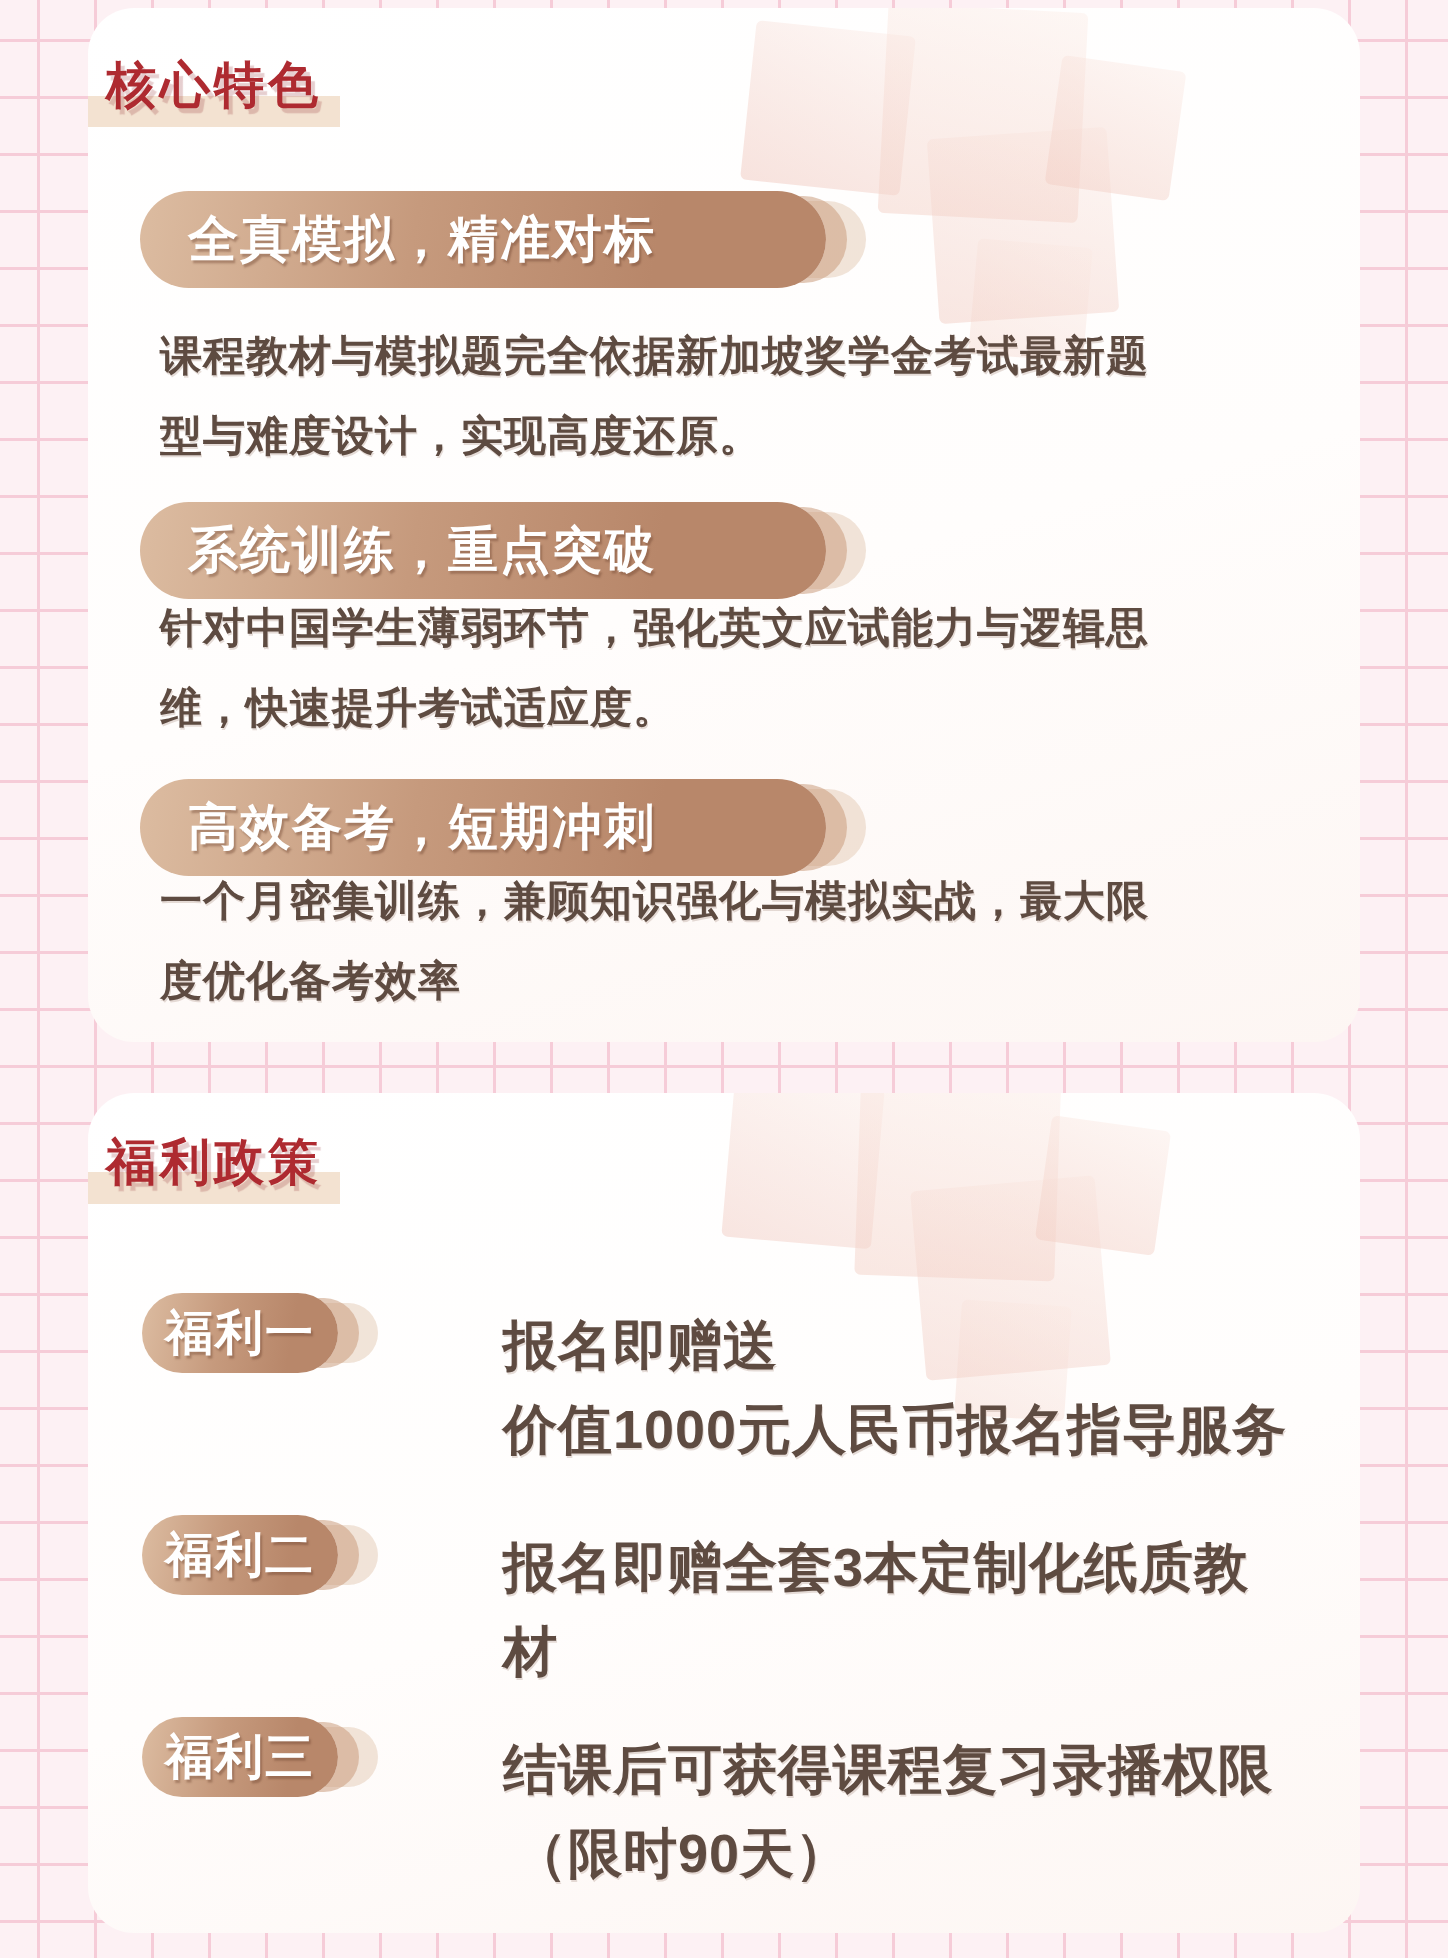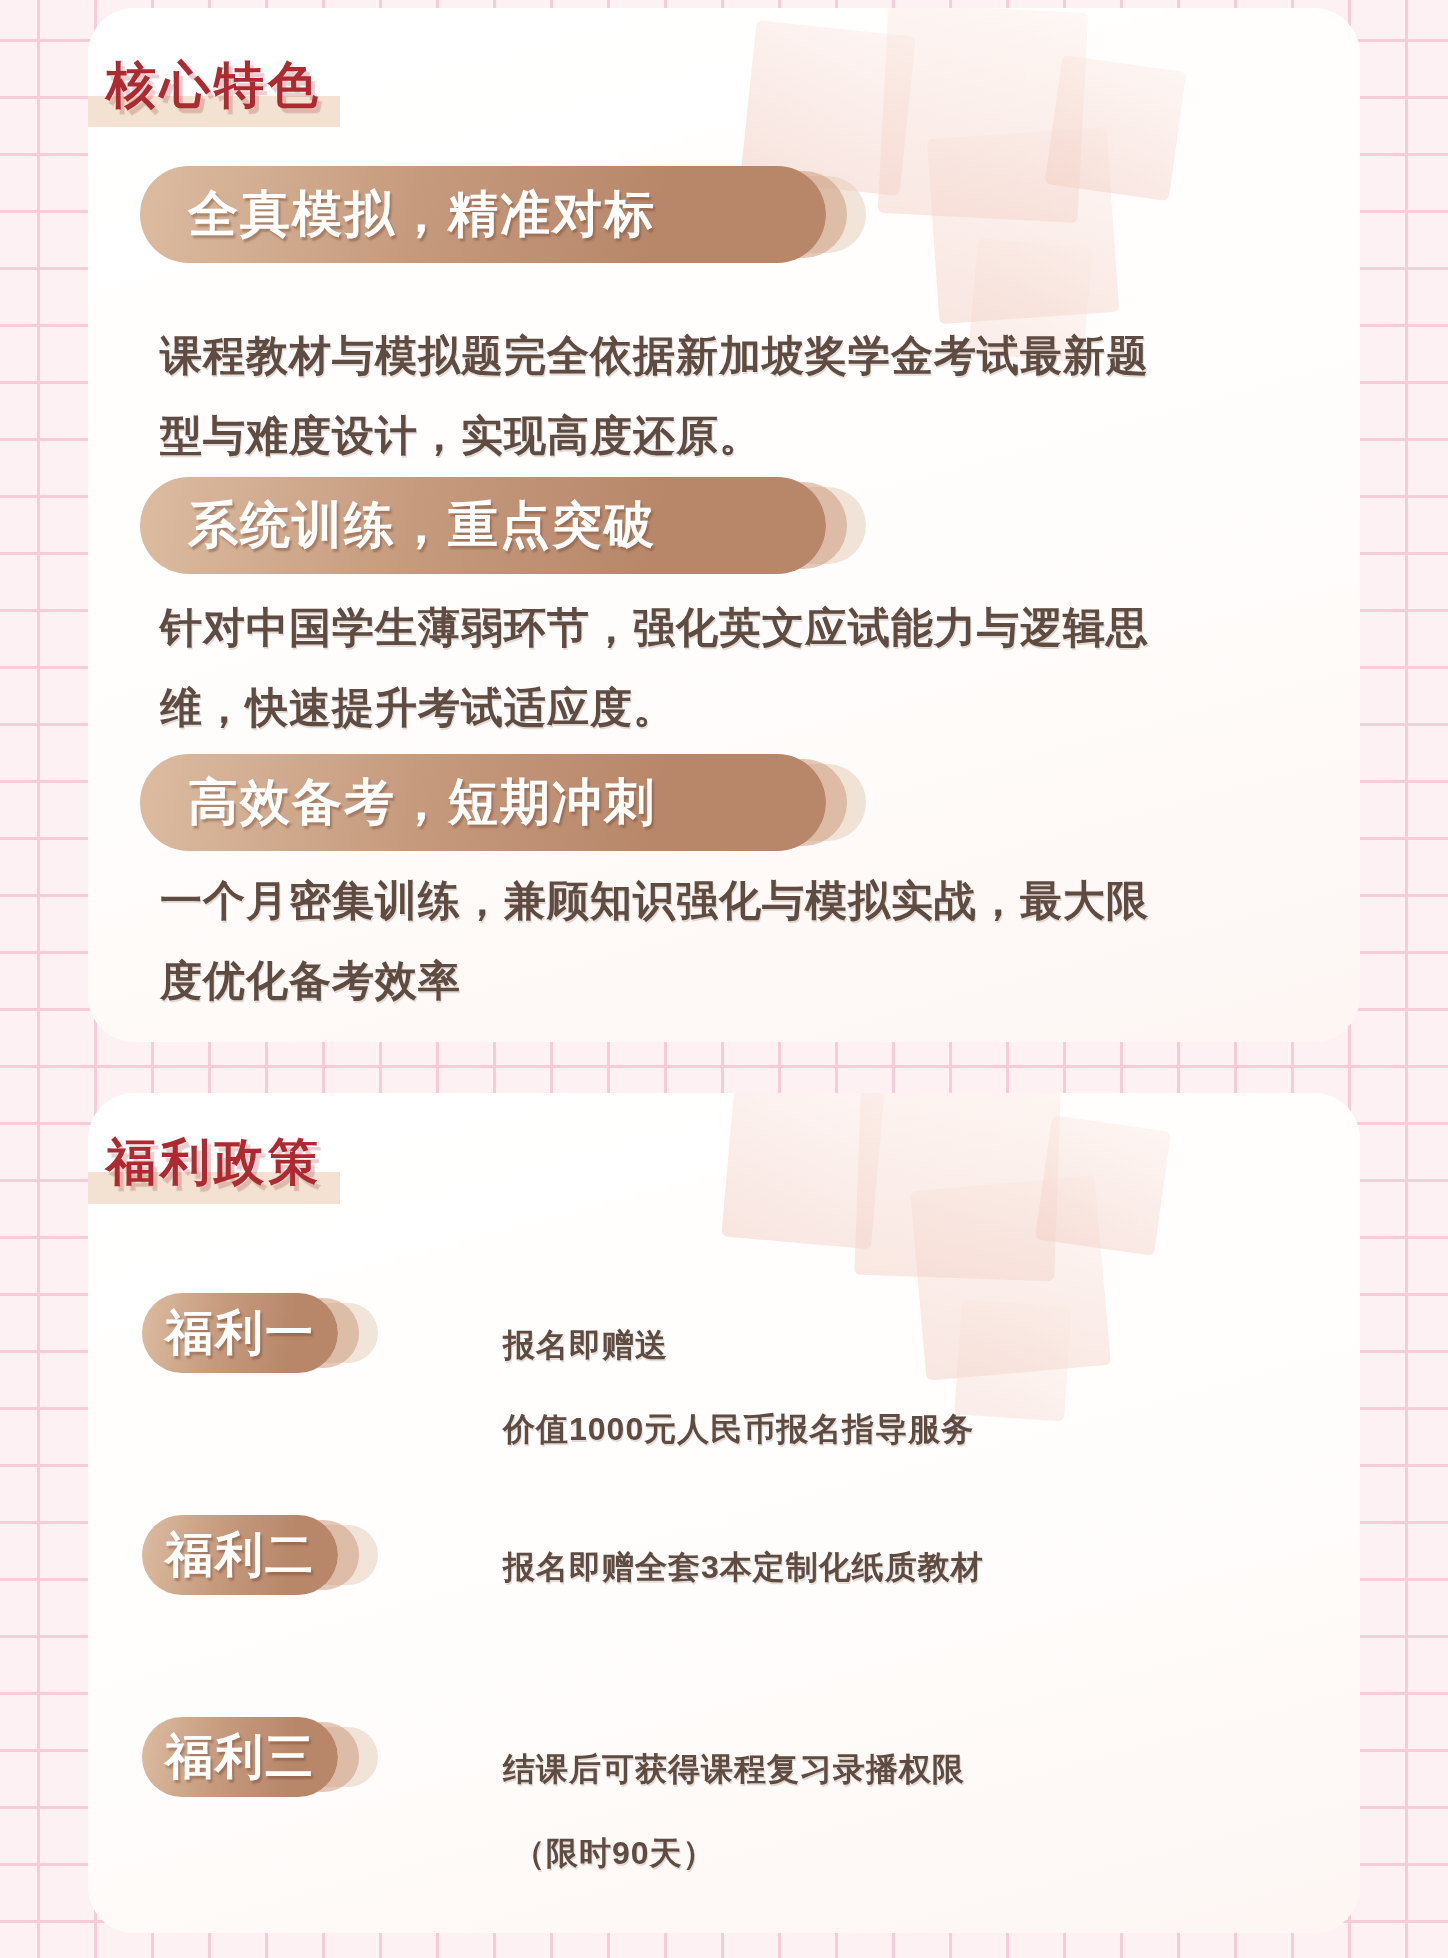--- a/index.html
+++ b/index.html
@@ -64,20 +64,21 @@
                 50px 0 0 -10px rgba(230, 205, 186, 0.55);
     z-index: 2;
   }
   .feature-pill {
     left: 52px;
     width: 686px;
     height: 97px;
     padding-left: 48px;
     font-size: 50px;
     letter-spacing: 2px;
+    margin-top: 25px;
   }
   .benefit-pill {
     left: 54px;
     width: 196px;
     height: 80px;
     justify-content: center;
     font-size: 48px;
     letter-spacing: 2px;
     flex: 0 0 auto;
   }
@@ -94,21 +95,21 @@
     text-shadow: 1px 2px 0 rgba(150, 120, 105, 0.25);
     z-index: 2;
   }
 
   .benefit-row { position: absolute; left: 0; width: 100%; z-index: 2; }
   .benefit-text {
     position: absolute;
     left: 415px;
     top: 10px;
     width: 800px;
-    font-size: 32px;
+    font-size: 54px;
     line-height: 84px;
     font-weight: 700;
     color: #5e4b41;
     letter-spacing: 1px;
     text-shadow: 1px 2px 0 rgba(150, 120, 105, 0.25);
   }
 </style>
 </head>
 <body>
 

